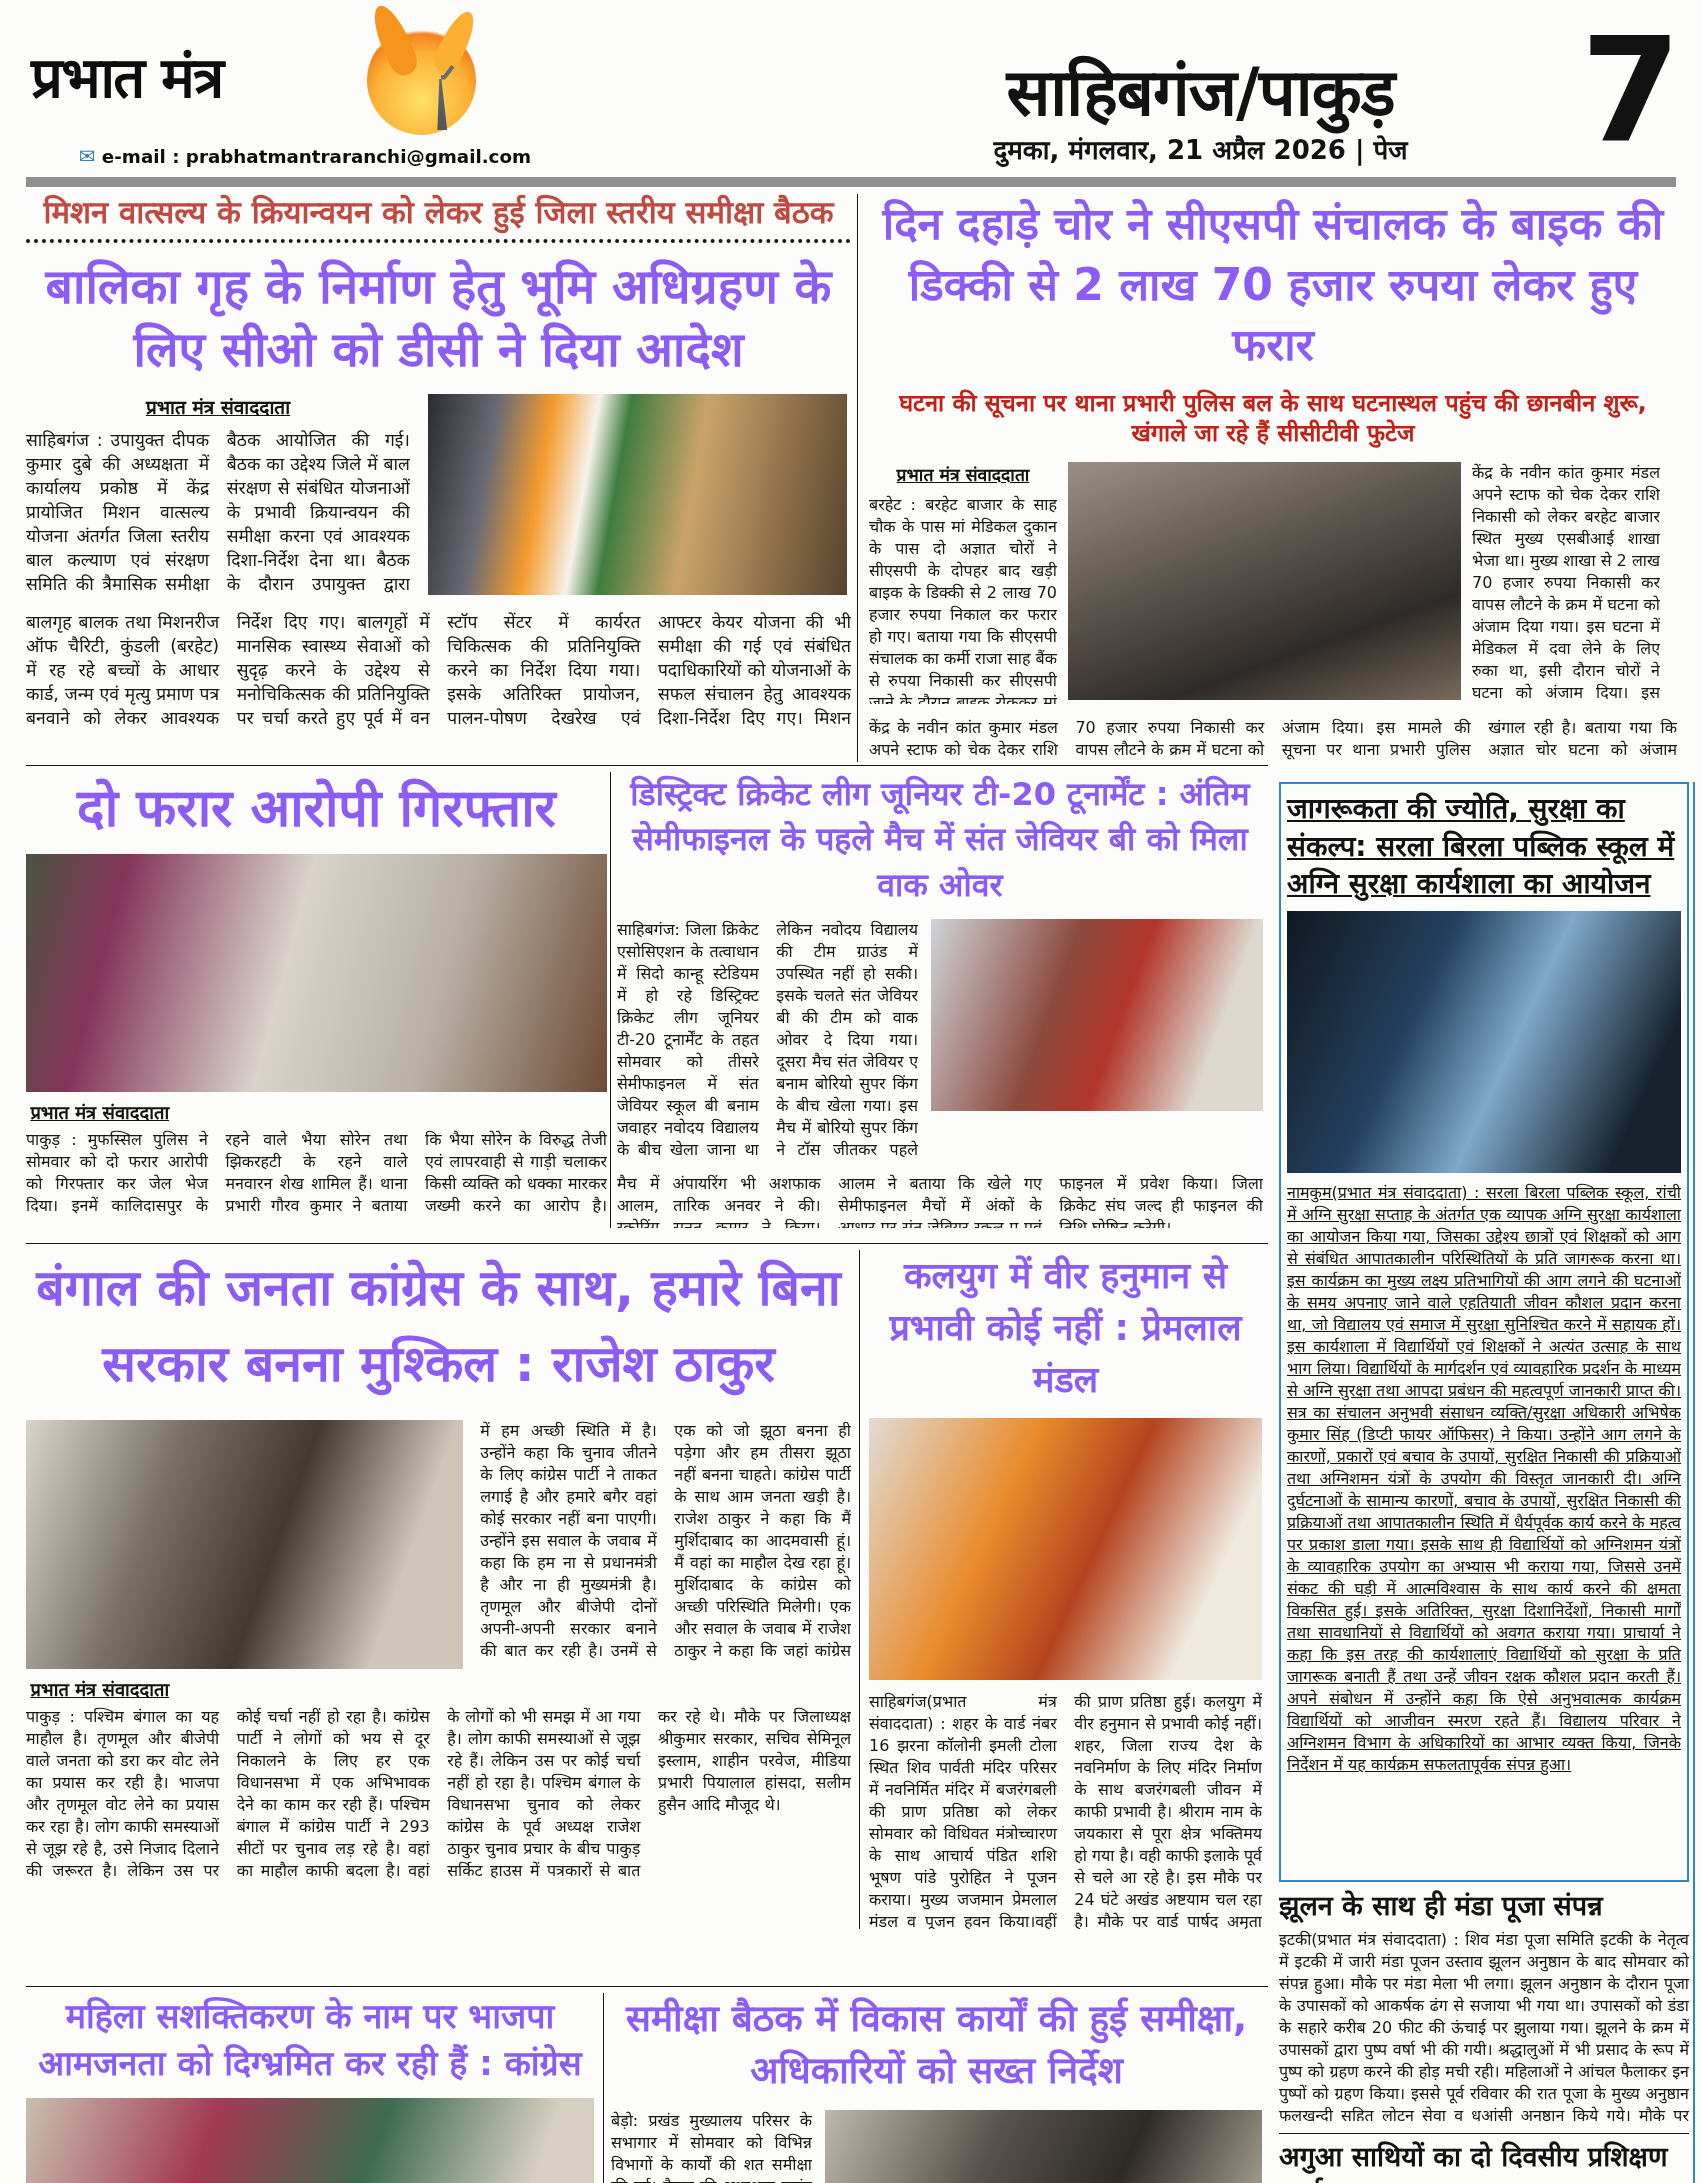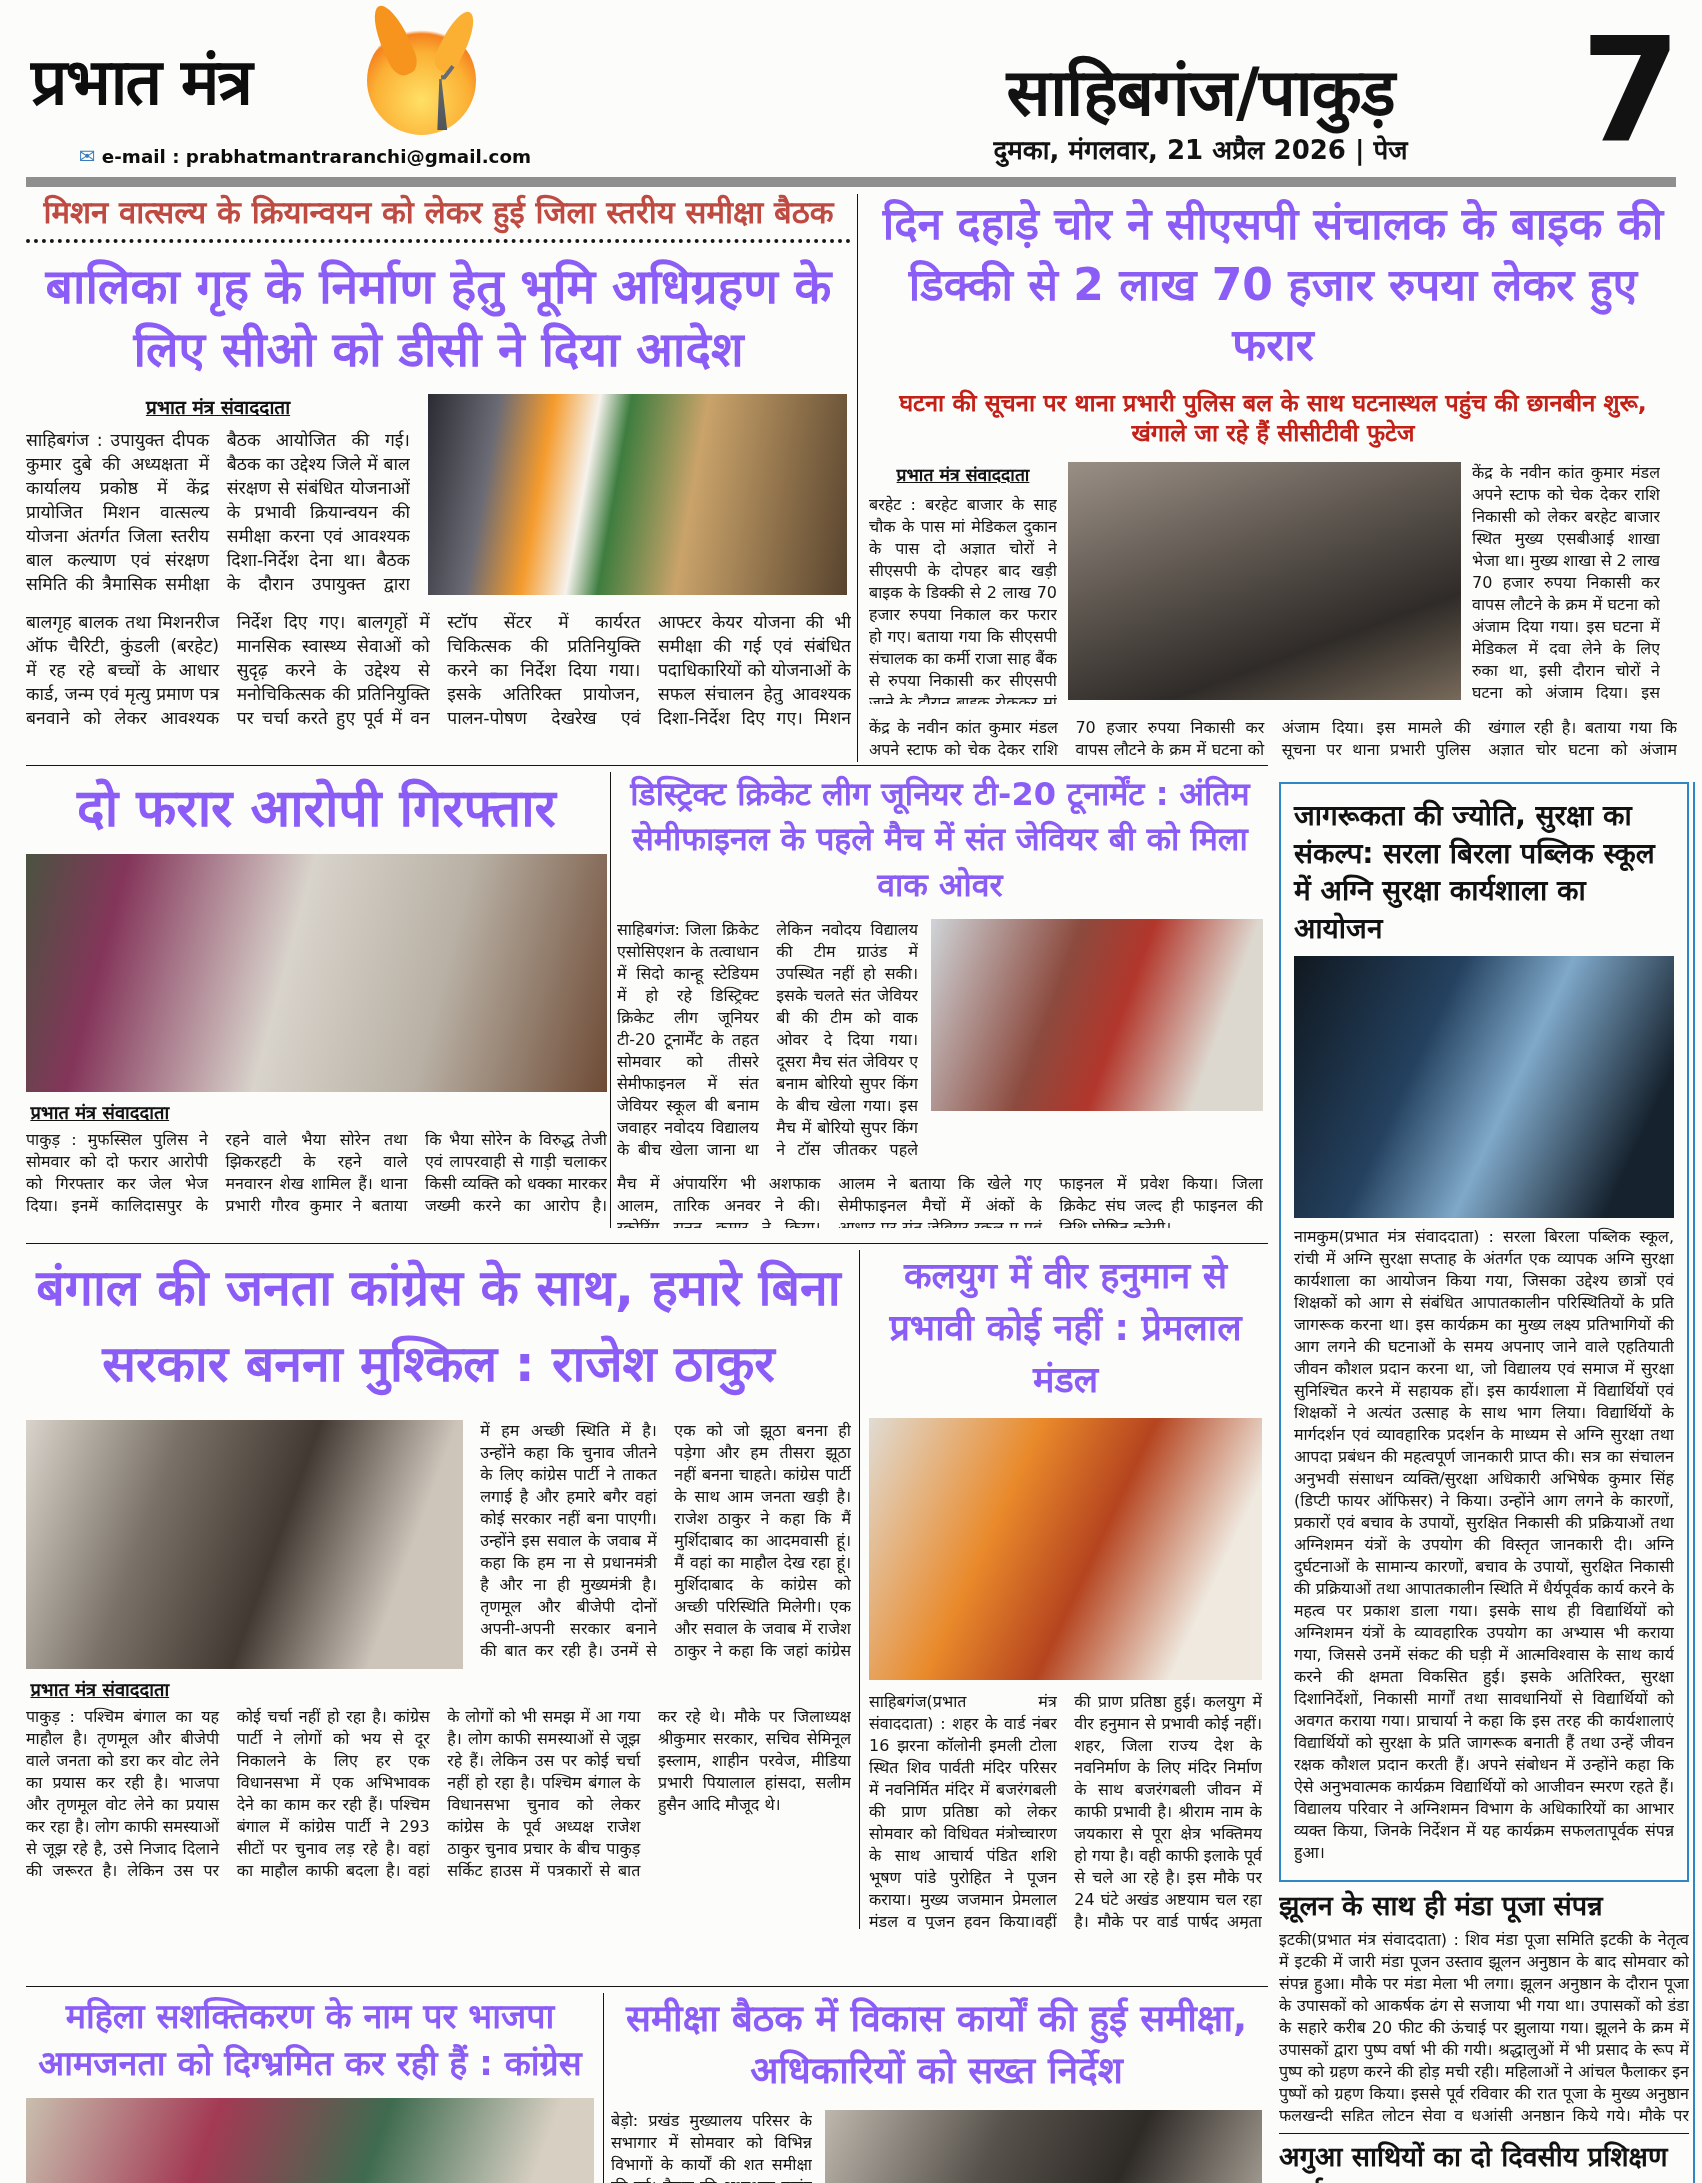--- a/index.html
+++ b/index.html
@@ -1,20 +1,20 @@
 <!DOCTYPE html>
 <html style="font-size:7px"><head>
 <meta charset="utf-8">
 <style>
   html,body{margin:0;padding:0;background:#e8e8e4;}
   #page{position:relative;width:1702px;height:2682px;background:#fcfcfa;color:#121212;
         font-family:"DejaVu Sans","Liberation Sans",sans-serif;overflow:hidden;}
   .abs{position:absolute;}
   
-  .logo-text{font-size:64px;font-weight:800;letter-spacing:-1.7px;color:#0d0d0d;z-index:3;line-height:1;}
+  .logo-text{font-size:56px;font-weight:800;letter-spacing:-1.7px;color:#0d0d0d;z-index:3;line-height:1;}
   .sun{left:367px;top:26px;width:109px;height:109px;border-radius:50%;z-index:1;
        background:radial-gradient(circle at 50% 68%,#ffe066 0%,#fbb034 52%,#f58220 72%,rgba(245,130,32,0) 76%);}
   .sun::before{content:"";position:absolute;left:13px;top:-23px;width:28px;height:74px;background:#f7941e;
        border-radius:60% 60% 50% 50%/70% 70% 30% 30%;transform:rotate(-24deg);}
   .sun::after{content:"";position:absolute;right:7.9px;top:-16.6px;width:25px;height:65px;background:#fbb034;
        border-radius:60% 60% 50% 50%/70% 70% 30% 30%;transform:rotate(26deg);}
   .sun-man{left:430px;top:65px;width:24.5px;height:65px;z-index:2;
        background:radial-gradient(circle at 50% 10%,#686d73 0 16%,rgba(0,0,0,0) 17%),
                   linear-gradient(#686d73,#50555a);
        -webkit-clip-path:polygon(38% 22%,62% 22%,100% 4%,88% 0,55% 16%,45% 16%,70% 100%,30% 100%);
@@ -48,21 +48,21 @@
   .cols-3{column-count:3;column-gap:17.5px;}
   .cols-4{column-count:4;column-gap:17.5px;}
   .byline{display:block;font-weight:800;text-decoration:underline;text-align:center;font-size:19px;margin-bottom:7.9px;}
   .byline-left{font-weight:800;text-decoration:underline;font-size:18.3px;margin:7.9px 0 4.4px 4.4px;}
   .caption{font-size:15.7px;line-height:20px;font-weight:700;text-align:justify;margin-top:6.1px;}
   .photo{position:relative;background:#999;}
   .row{display:flex;}
   .vrule{background:#151515;width:1.3px;}
   .hrule{background:#151515;height:1.3px;}
   .blue-v{background:#2e86c5;width:2.2px;}
-  .boxed{border:2.6px solid #2e86c5;box-sizing:border-box;padding:13px;}
+  .boxed{border:2.6px solid #2e86c5;box-sizing:border-box;padding:6px;text-decoration:underline;}
   
   .ph-a{background:linear-gradient(100deg,#2b2b33 0%,#6b6b75 16%,#f59b2d 28%,#f5f2ec 38%,#3e7d3f 45%,#caa36a 62%,#57432e 100%);}
   .ph-b{background:linear-gradient(160deg,#9a8f85 0%,#5d564f 40%,#2f2b28 72%,#776a5a 100%);}
   .ph-c{background:linear-gradient(105deg,#4a5340 0%,#84355a 16%,#d8d3cb 45%,#b8b0a4 70%,#6e4b35 100%);}
   .ph-d{background:linear-gradient(110deg,#cfd4d8 0%,#8c4a3e 38%,#b2362b 56%,#ddd8cf 82%);}
   .ph-e{background:linear-gradient(115deg,#101820 0%,#24415f 34%,#7fa8c9 56%,#16222e 86%);}
   .ph-f{background:linear-gradient(110deg,#d9d4cb 0%,#7a7268 30%,#423a32 56%,#cdc5ba 82%);}
   .ph-g{background:linear-gradient(115deg,#e0dcd4 0%,#e98a2b 34%,#b5441f 56%,#efe9df 82%);}
   .ph-i{background:linear-gradient(110deg,#c8bfae 0%,#a33a54 30%,#3f6b4f 56%,#d7cfc2 82%);}
   .ph-j{background:linear-gradient(115deg,#bdb7ad 0%,#57524b 34%,#2e2a26 60%,#9b948a 86%);}

